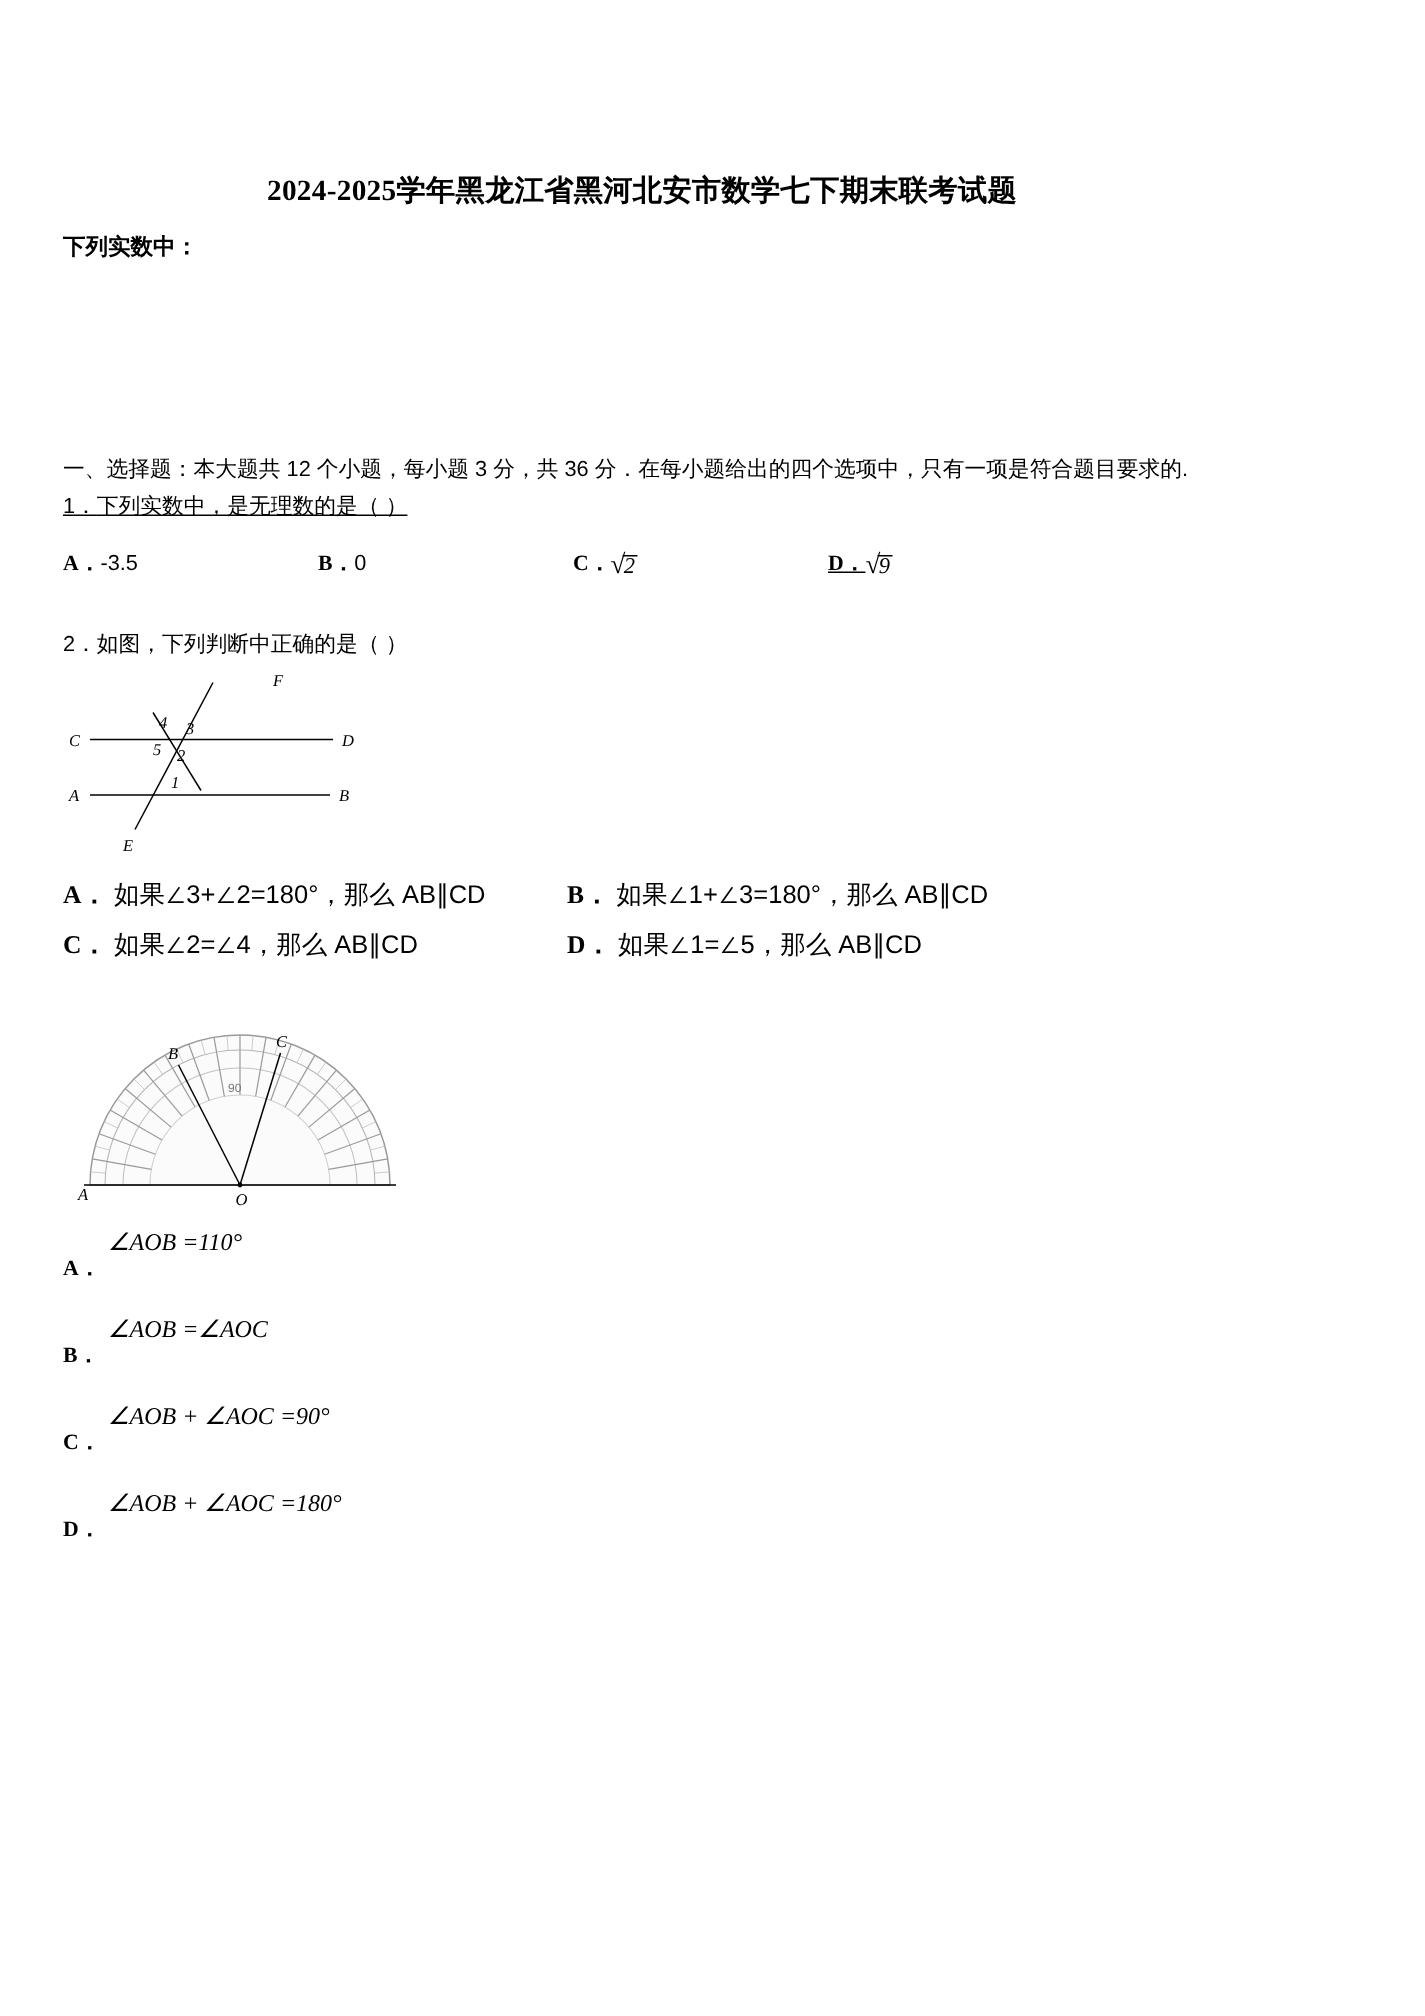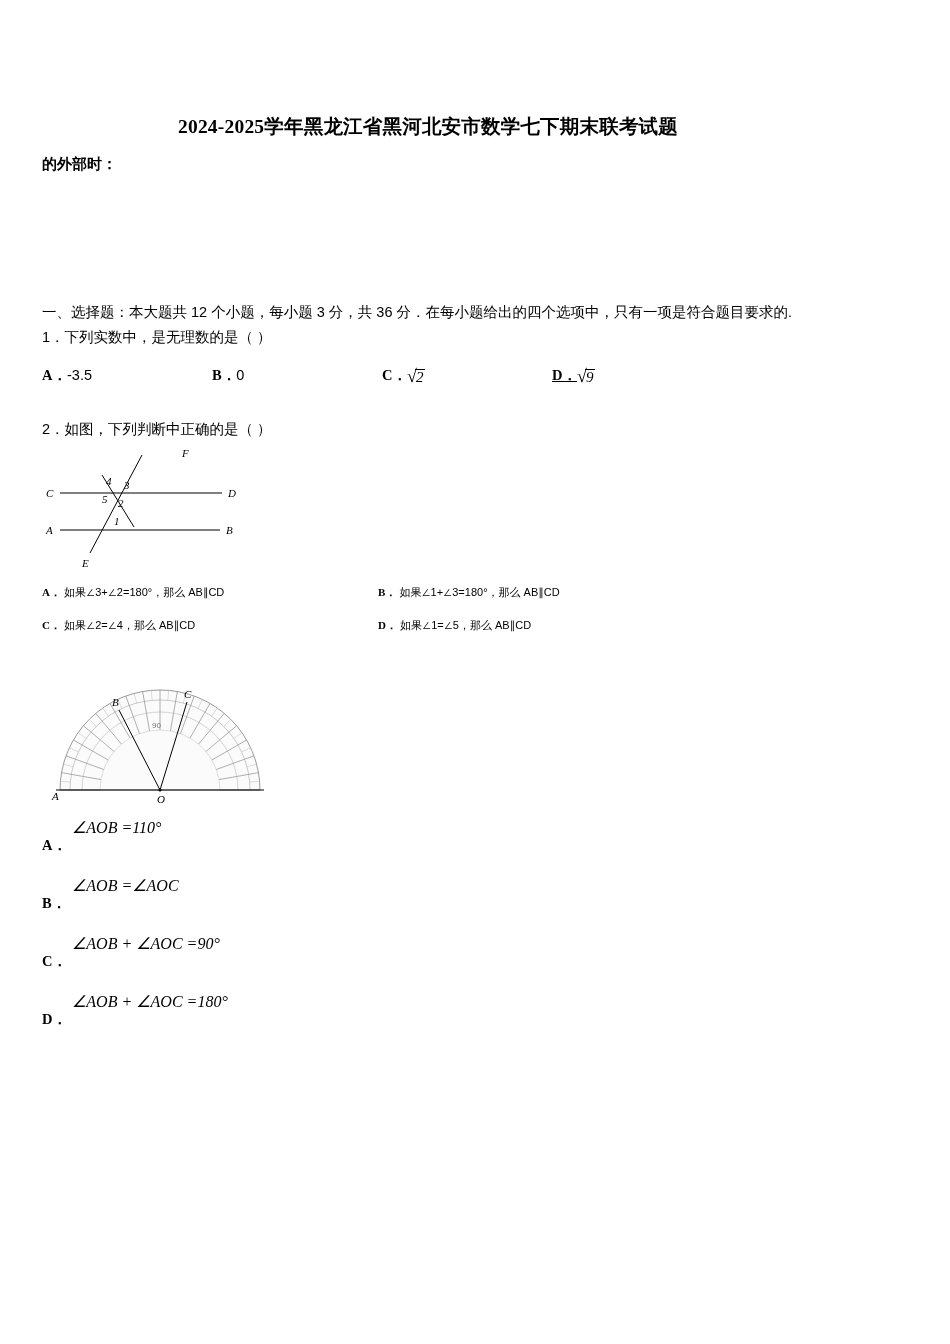--- a/index.html
+++ b/index.html
@@ -55,21 +55,21 @@
     top: 303px;
     width: 880px;
     font-size: 14.5px;
     font-family: "Liberation Sans", sans-serif;
   }
   .q {
     position: absolute;
     font-size: 14.5px;
     font-family: "Liberation Sans", sans-serif;
   }
-  .q1 { left: 42px; top: 328px; }
+  .q1 { left: 42px; top: 328px; text-decoration: underline; }
   .q2 { left: 42px; top: 420px; }
   .q3 { left: 42px; top: 652px; }
   .q4 { left: 42px; top: 1058px; width: 878px; line-height: 34px; }
 
   .opts-row {
     position: absolute;
     font-size: 14.5px;
     font-family: "Liberation Sans", sans-serif;
   }
   .opt-label { font-weight: bold; font-family: "Liberation Serif", serif; }
@@ -98,21 +98,21 @@
     margin-left: -2px;
     display: inline-block;
     line-height: 1.05;
   }
 
   .q2opts {
     position: absolute;
     left: 42px;
     top: 585px;
     width: 880px;
-    font-size: 11px;
+    font-size: 17px;
     font-family: "Liberation Sans", sans-serif;
     text-align: right;
   }
   .q2opts .row { position: relative; height: 33px; }
   .q2opts .left { position: absolute; left: 0; }
   .q2opts .right { position: absolute; left: 336px; }
 
   .q3opts {
     position: absolute;
     left: 42px;
@@ -145,21 +145,21 @@
     font-size: 11px;
   }
 </style>
 </head>
 <body>
 
 <div class="page">
 
   <div class="title">2024-2025学年黑龙江省黑河北安市数学七下期末联考试题</div>
 
-  <div class="notice-head">的外部时：</div>
+  <div class="notice-head">下列实数中：</div>
 
 
   <div class="section-head">一、选择题：本大题共 12 个小题，每小题 3 分，共 36 分．在每小题给出的四个选项中，只有一项是符合题目要求的.</div>
 
   <div class="q q1">
     <span>1．</span><span>下列实数中，是无理数的是（        ）</span>
   </div>
 
   <div class="q1opts opts-row">
     <span class="cell c1">

